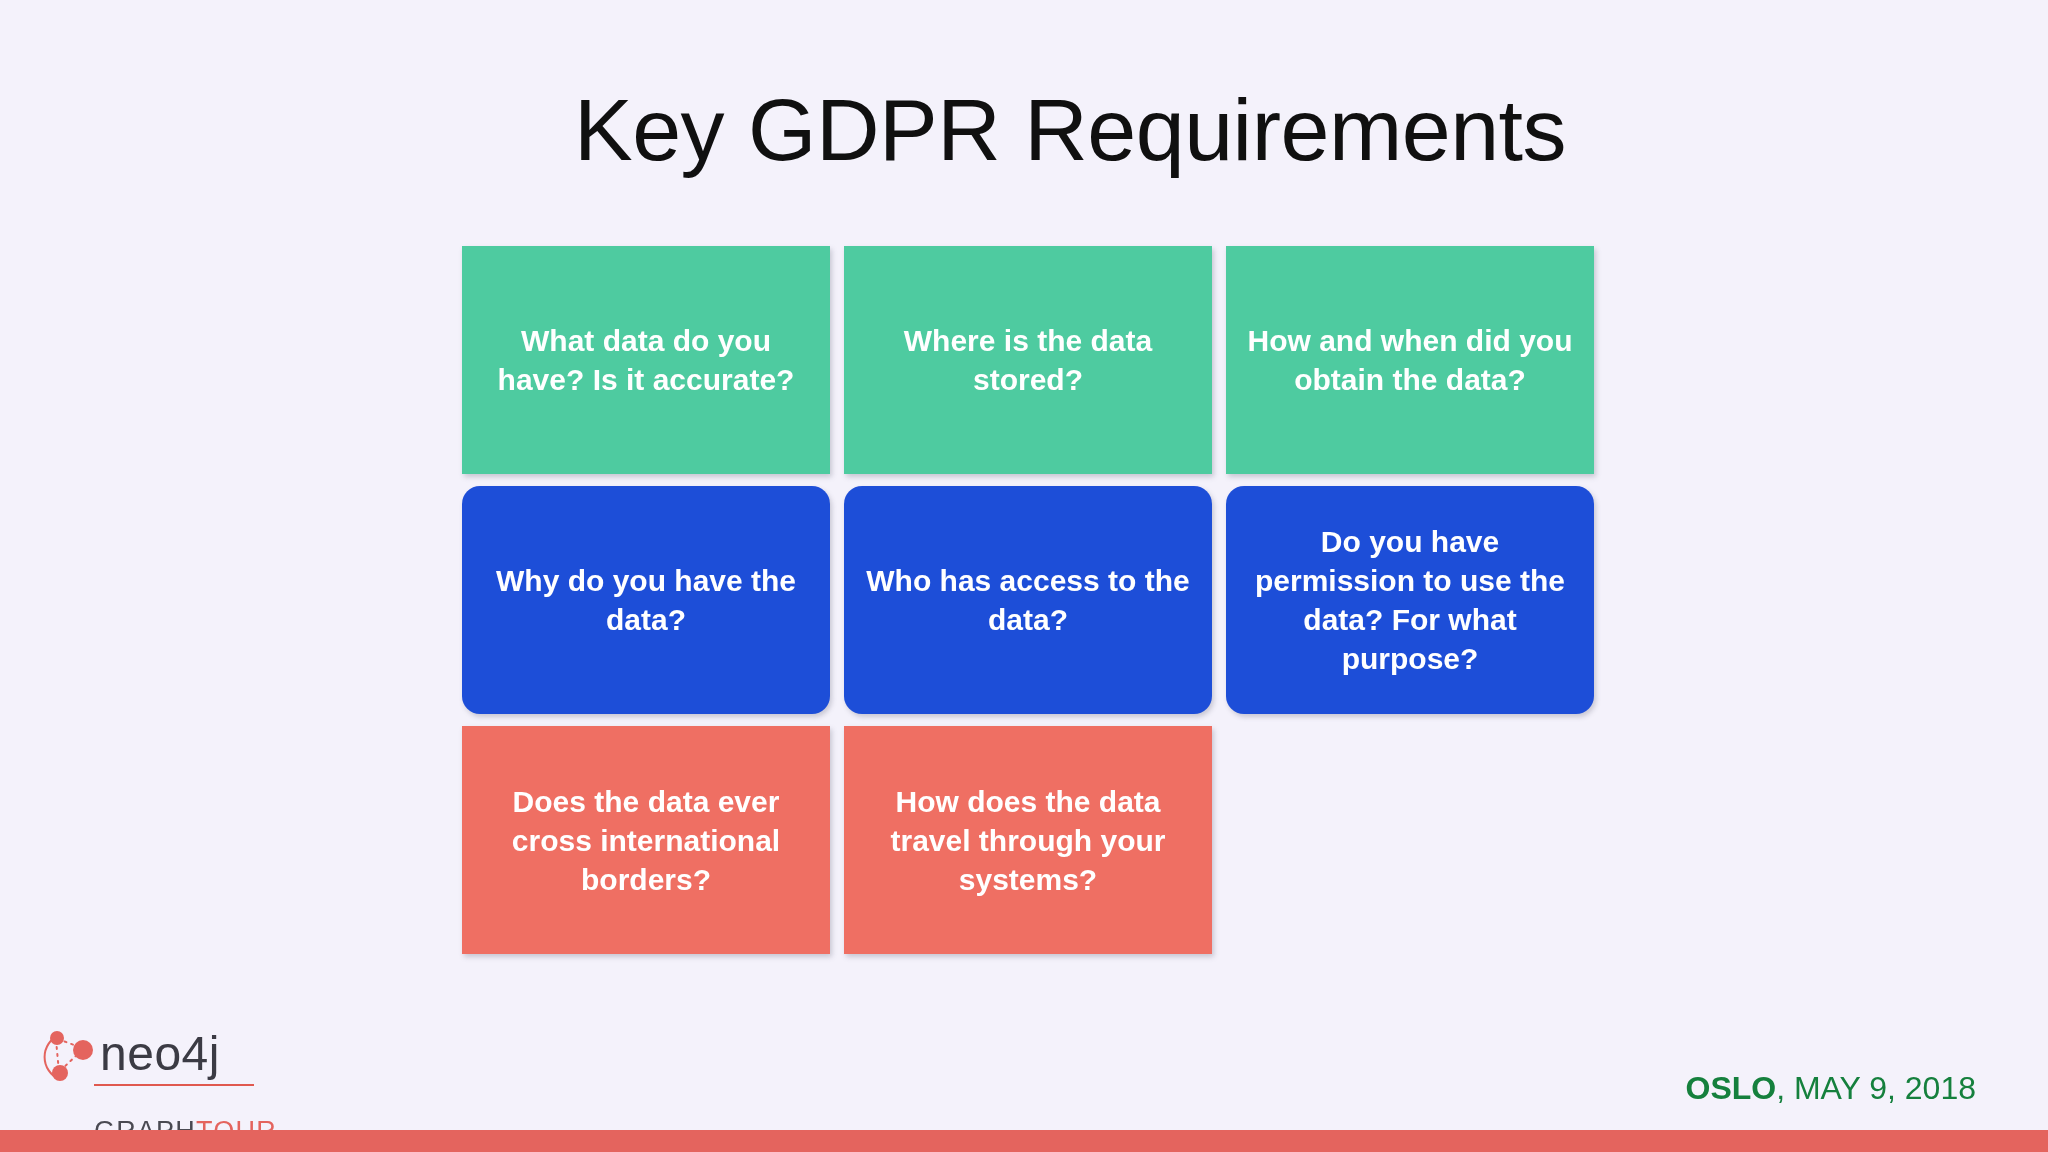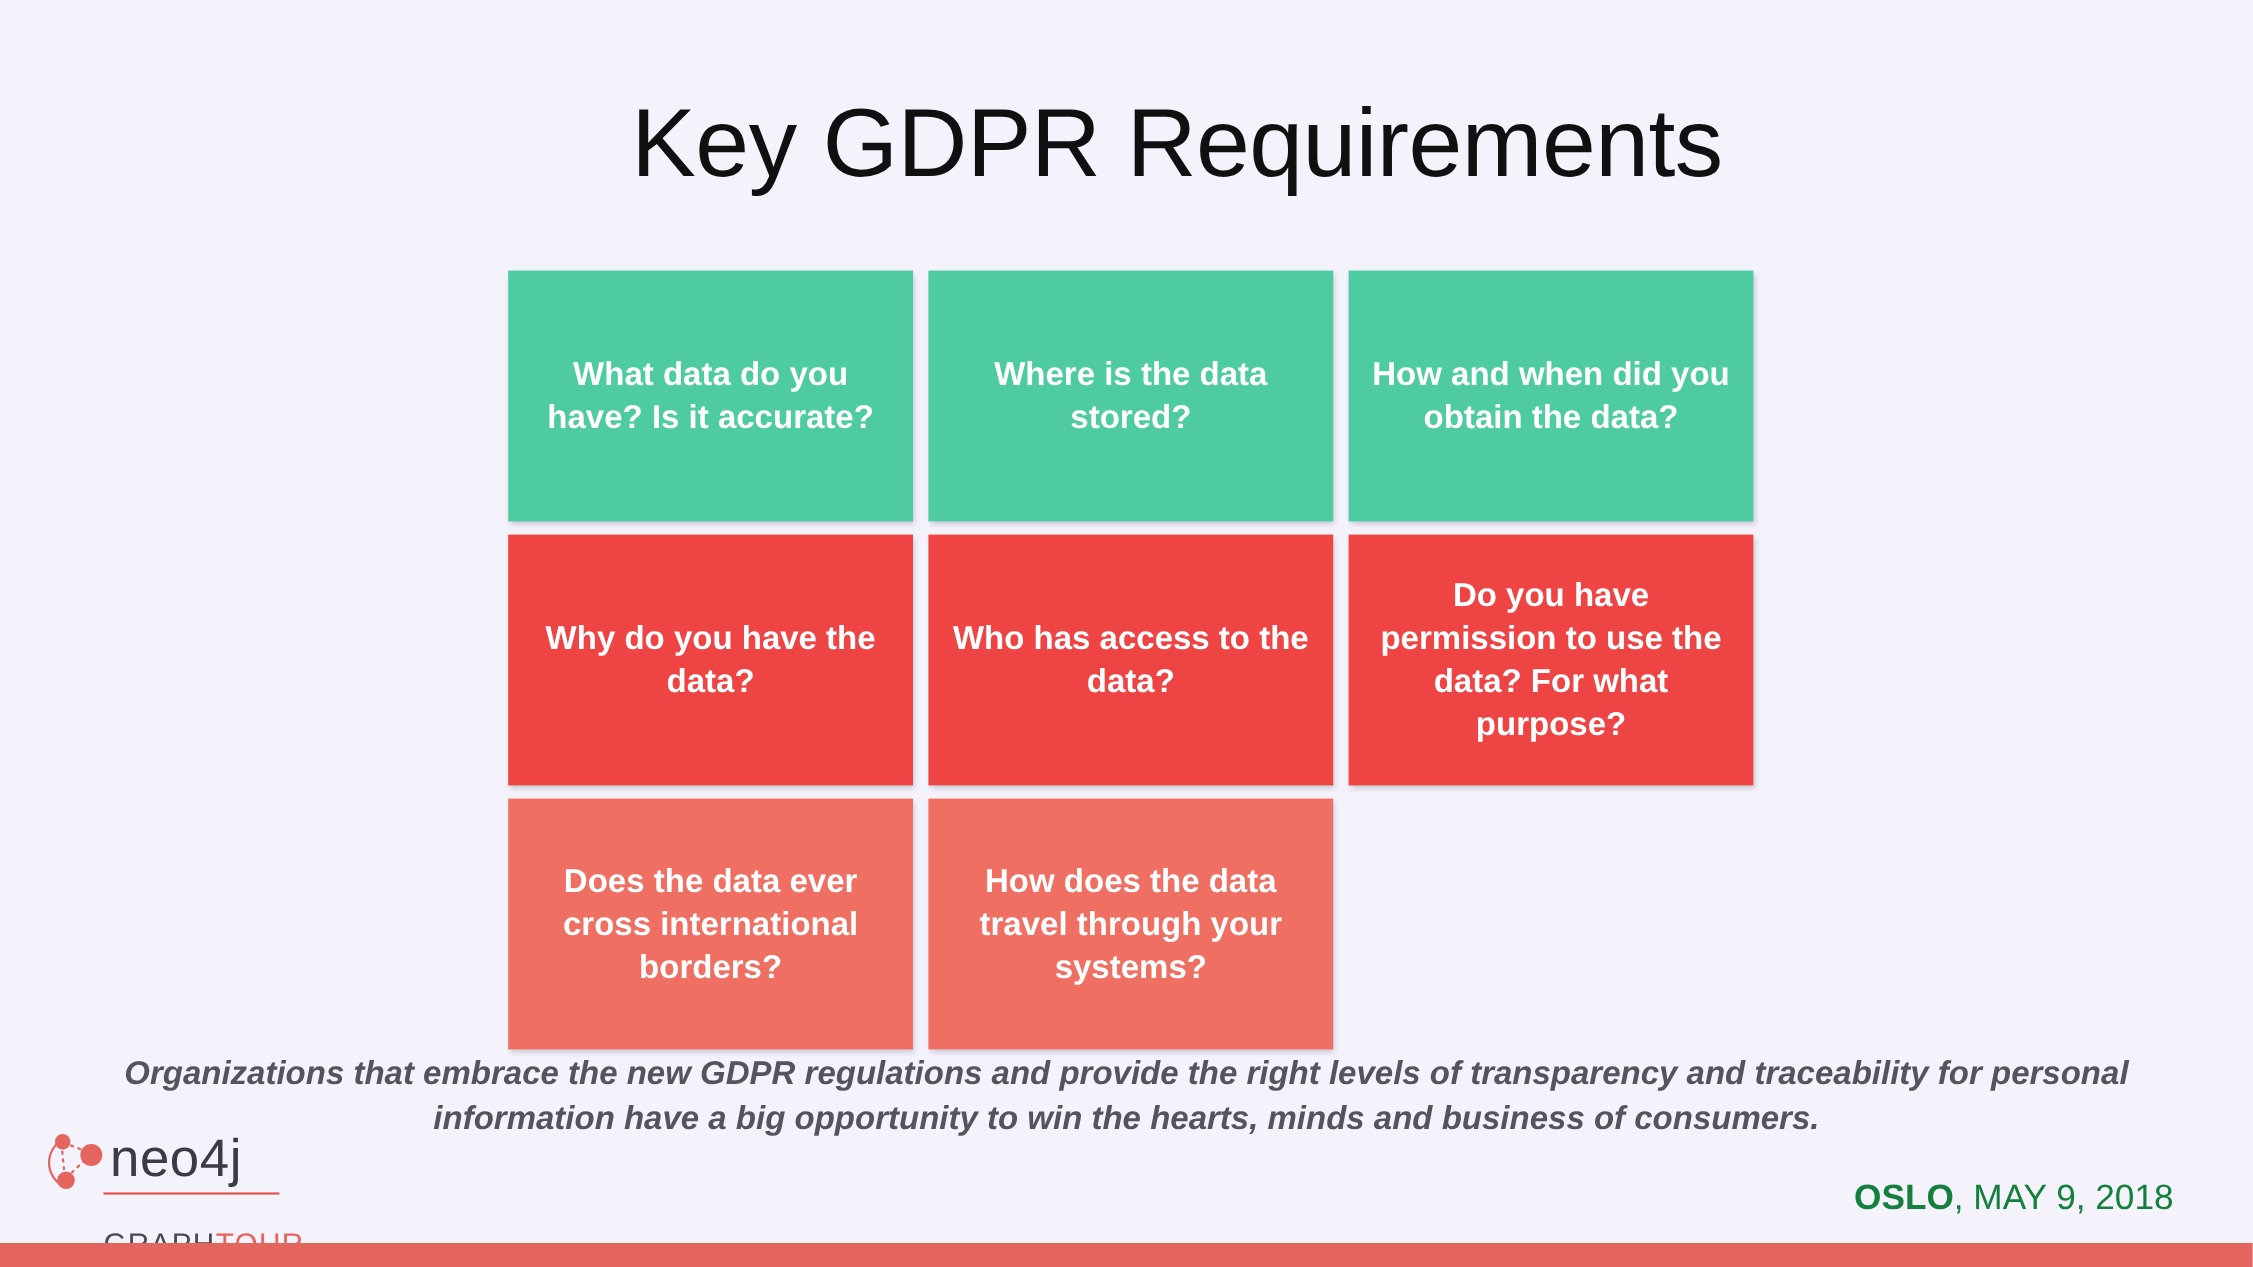--- a/index.html
+++ b/index.html
@@ -62,21 +62,21 @@
     padding: 16px 16px;
     color: #ffffff;
     font-family: "Liberation Sans", sans-serif;
     font-weight: bold;
     font-size: 30px;
     line-height: 39px;
     box-shadow: 2px 3px 5px rgba(90, 90, 110, 0.28);
   }
 
   .tile-green { background: #4ecba0; }
-  .tile-blue  { background: #ef4444; }
+  .tile-blue  { background: #1d4ed8; border-radius: 18px; }
   .tile-red   { background: #ef6f63; }
 
   .tile span { display: block; }
 
   
   .caption {
     position: absolute;
     top: 955px;
     left: 78px;
     width: 1892px;
@@ -197,21 +197,20 @@
 
     <div class="tile tile-red">
       <span>Does the data ever cross international borders?</span>
     </div>
     <div class="tile tile-red">
       <span>How does the data travel through your systems?</span>
     </div>
 
   </div>
 
-  <div class="caption">Organizations that embrace the new GDPR regulations and provide the right levels of transparency and traceability for personal information have a big opportunity to win the hearts, minds and business of consumers.</div>
 
   <div class="logo">
     <span class="logo-mark">
       <svg width="58" height="58" viewBox="0 0 58 58" xmlns="http://www.w3.org/2000/svg">
         <g fill="none" stroke="#e4645e" stroke-width="2">
           <path d="M17 7 A24 24 0 0 0 17 51"></path>
         </g>
         <g stroke="#e4645e" stroke-width="2" stroke-dasharray="2 5" stroke-linecap="round" fill="none">
           <path d="M14 12 L17 44"></path>
           <path d="M16 11 L40 20"></path>

